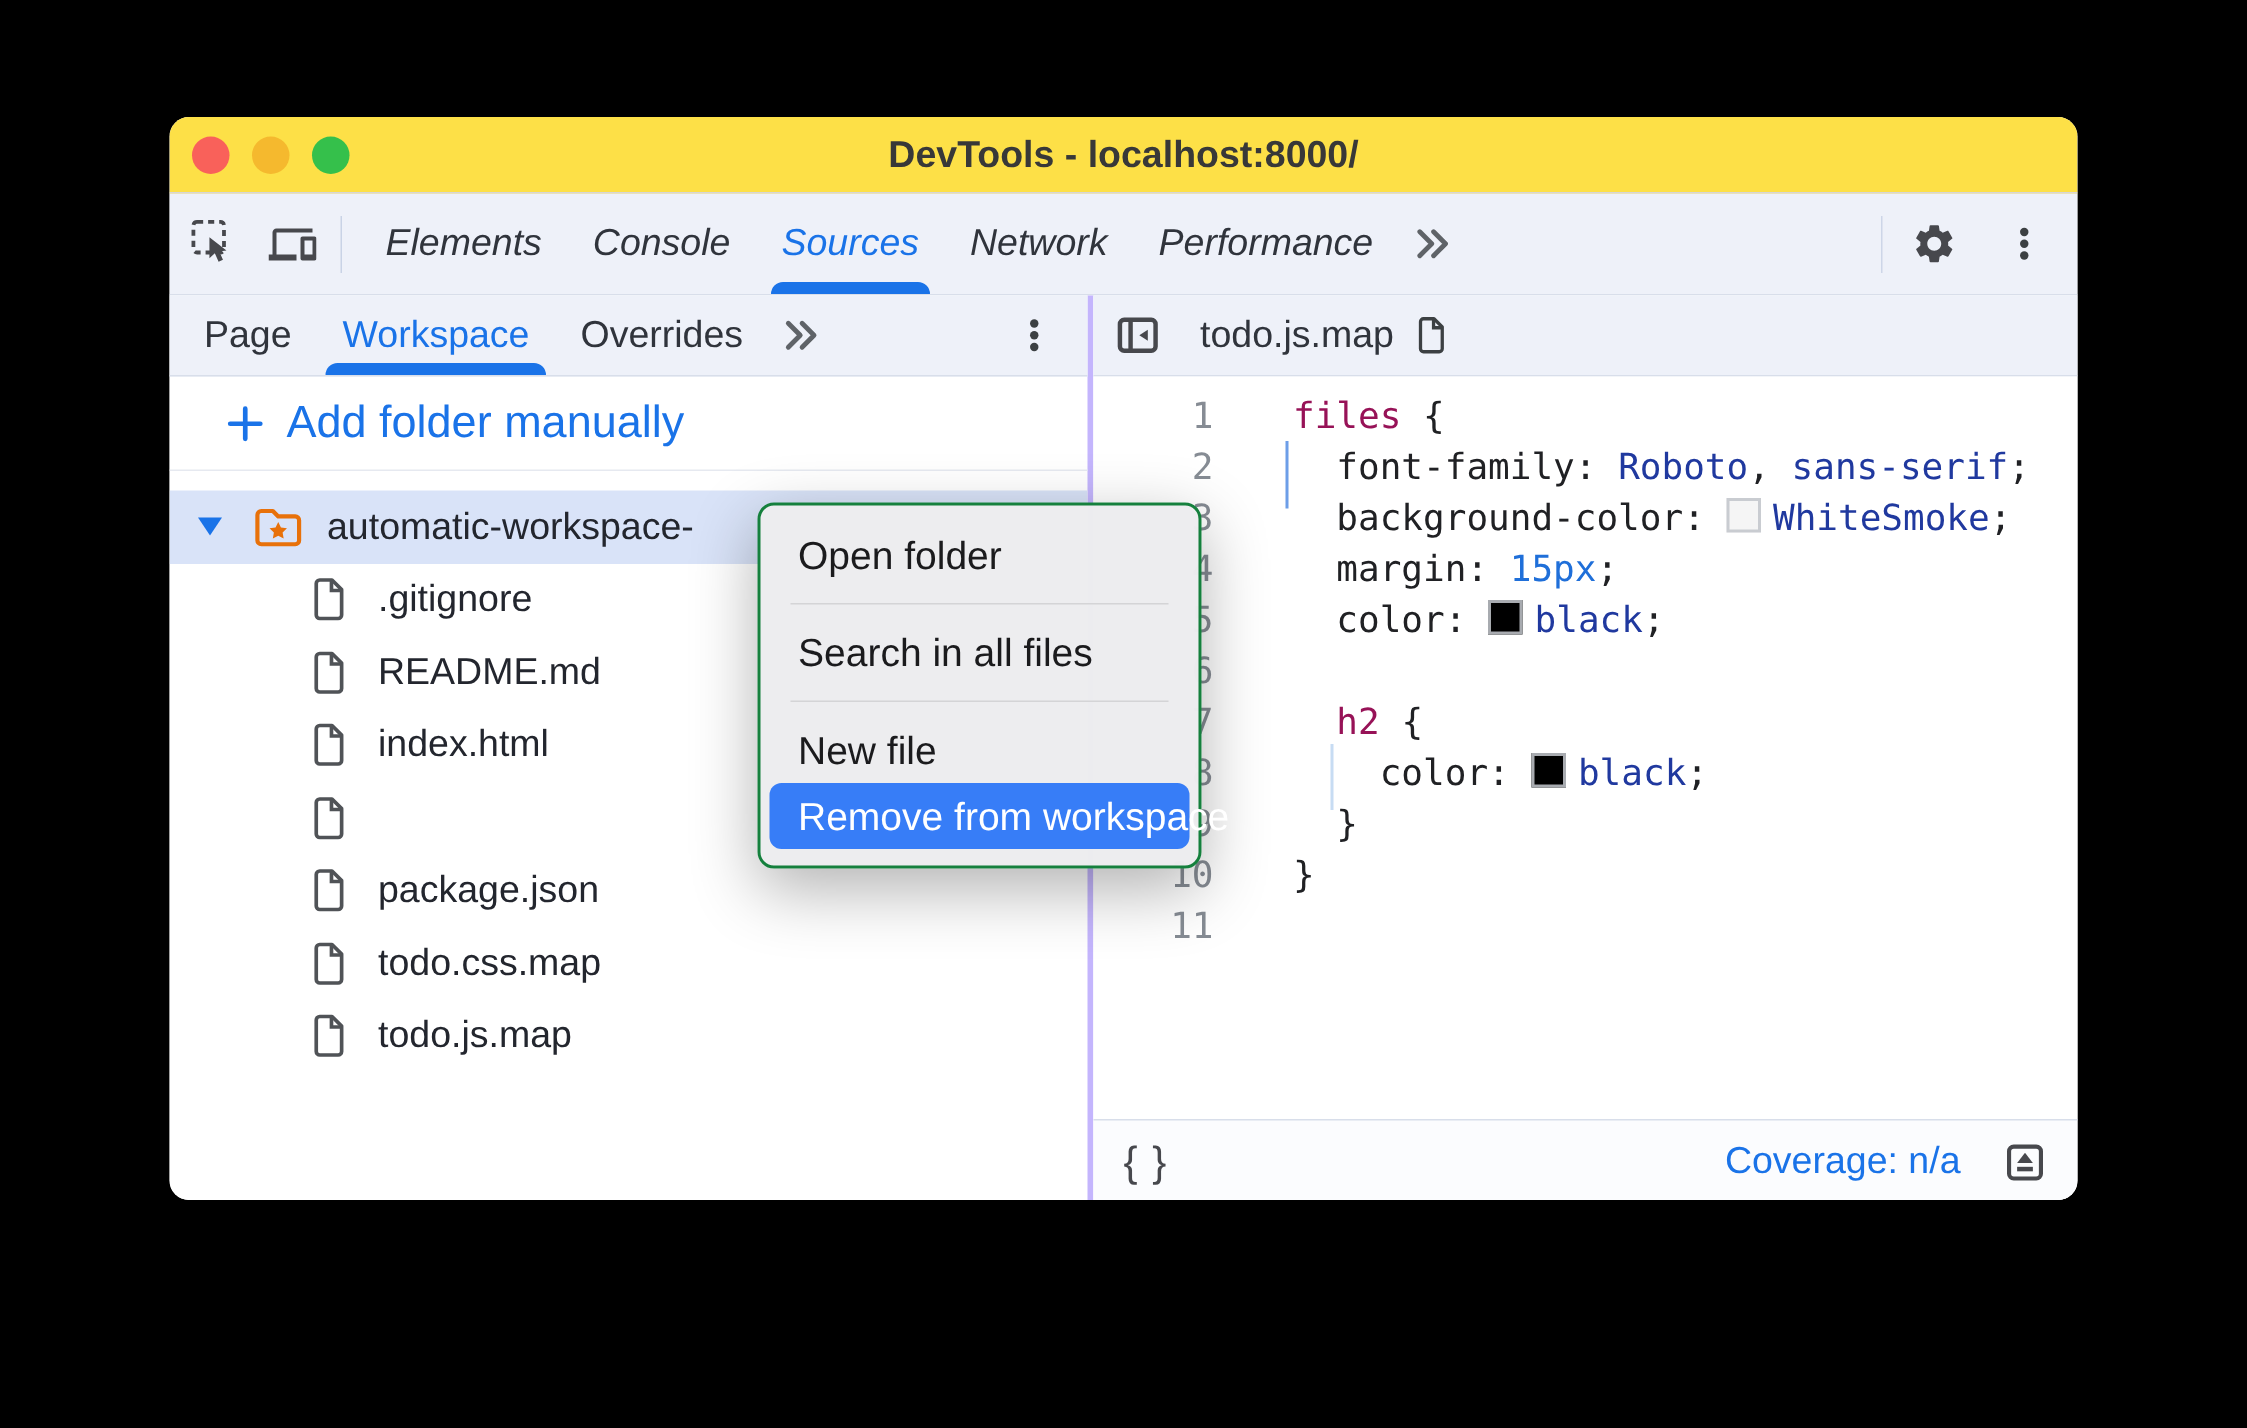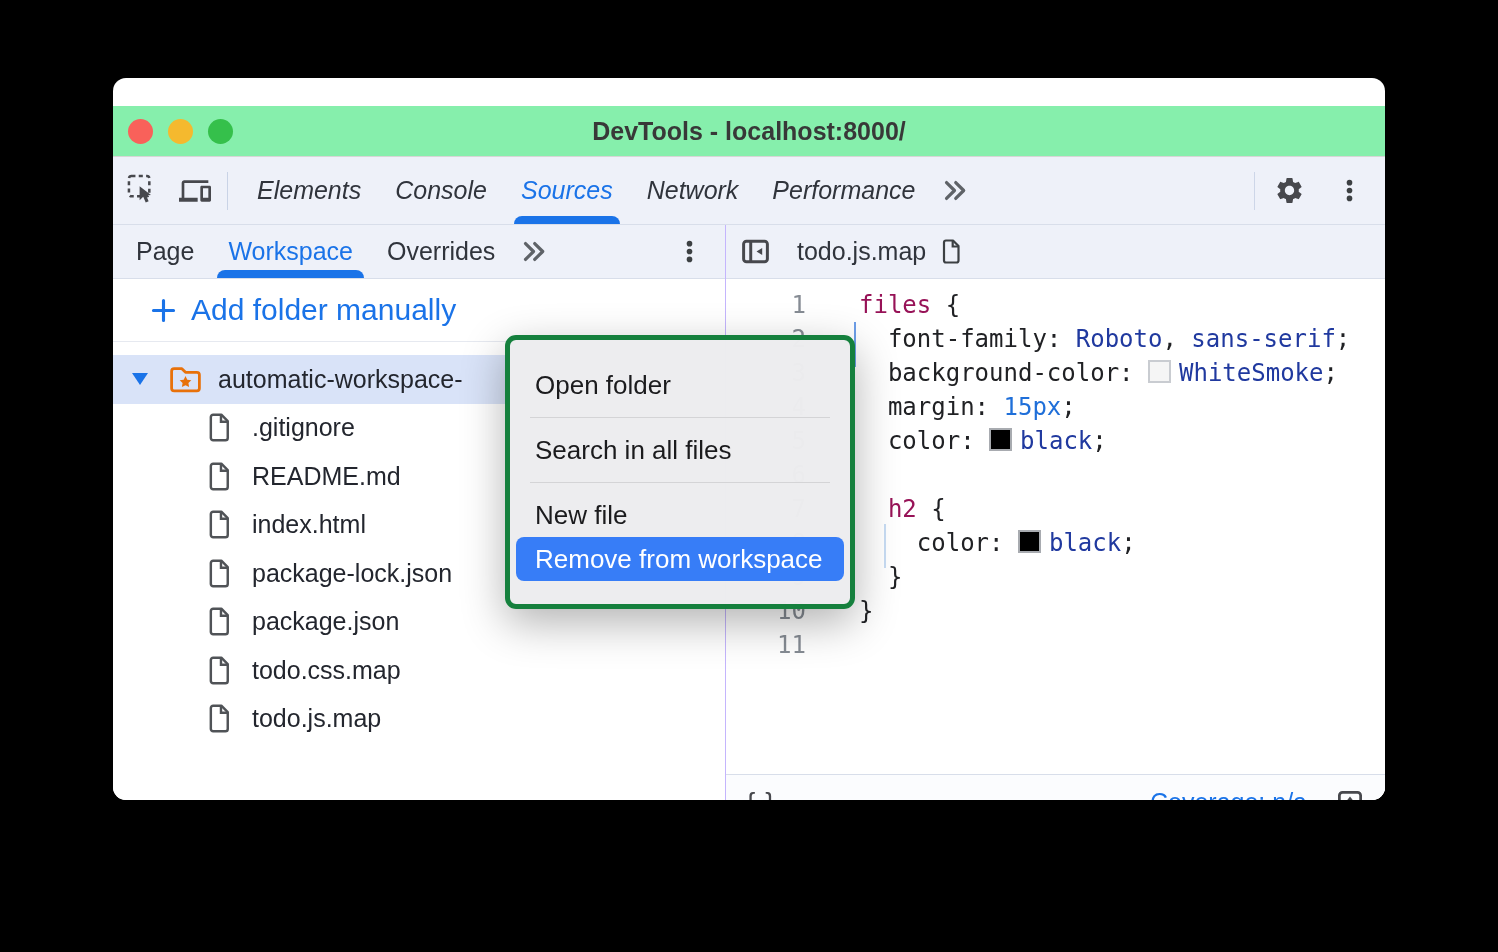--- a/index.html
+++ b/index.html
@@ -15,39 +15,39 @@
     --val-c:#20399f;
     --num-c:#1f6fd9;
     --folder:#e8710a;
   }
   .window{
     position:absolute;left:113px;top:78px;width:1272px;height:722px;
     border-radius:13px;background:#fff;overflow:hidden;
     box-shadow:0 25px 70px rgba(0,0,0,.55);
   }
   
-  .titlebar{height:50px;background:#86efac;border-bottom:1px solid #d7d6d6;position:relative;display:flex;align-items:center;margin-top:28px;}
+  .titlebar{height:50px;background:#fde047;border-bottom:1px solid #d7d6d6;position:relative;display:flex;align-items:center;}
   .tl-dots{display:flex;gap:15px;margin-left:15px;z-index:2;}
   .tl{width:25px;height:25px;border-radius:50%;}
   .tl.red{background:#f9615a;}
   .tl.yellow{background:#f5b92e;}
   .tl.green{background:#35c04b;}
   .title{position:absolute;left:0;right:0;text-align:center;font-size:25px;font-weight:700;color:#383838;}
   
   .toolbar{height:67px;background:var(--chrome);border-bottom:1px solid var(--border);display:flex;align-items:center;}
   .tb-icon{display:flex;align-items:center;justify-content:center;width:44px;height:46px;flex-shrink:0;}
   .vsep{width:1px;height:38px;background:#c9d3e6;flex-shrink:0;}
   .tb-tabs{display:flex;align-items:stretch;height:67px;margin-left:12px;}
   .tb-tab{display:flex;align-items:center;padding:0 17px;font-size:25px;color:#30343c;position:relative;font-style:italic;}
   .tb-tab.active{color:var(--accent);}
   .tb-tab.active::after{content:"";position:absolute;left:10px;right:10px;bottom:0;height:8px;border-radius:8px 8px 0 0;background:var(--accent);}
   .tb-right{margin-left:auto;display:flex;align-items:center;}
   
   .content{display:flex;height:605px;}
-  .left{width:612px;flex-shrink:0;border-right:1px solid #c4b5fd;display:flex;flex-direction:column;background:#fff;}
+  .left{width:612px;flex-shrink:0;border-right:4px solid #c4b5fd;display:flex;flex-direction:column;background:#fff;}
   .right{flex:1;display:flex;flex-direction:column;background:#fff;min-width:0;}
   
   .nav-tabbar{height:53px;background:var(--chrome);border-bottom:1px solid var(--border);display:flex;align-items:center;padding-left:6px;flex-shrink:0;}
   .nav-tab{height:53px;display:flex;align-items:center;padding:0 17px;font-size:25px;color:#30343c;position:relative;}
   .nav-tab.active{color:var(--accent);}
   .nav-tab.active::after{content:"";position:absolute;left:6px;right:6px;bottom:0;height:8px;border-radius:8px 8px 0 0;background:var(--accent);}
   .nav-more{margin-left:8px;display:flex;align-items:center;}
   .nav-spacer{flex:1;}
   .nav-kebab{margin-right:22px;display:flex;align-items:center;}
   .add-row{height:62px;display:flex;align-items:center;border-bottom:1px solid #e6e9f0;color:var(--accent);font-size:30px;flex-shrink:0;}
@@ -85,23 +85,23 @@
   .swatch.black{background:#000;}
   .guide{position:absolute;width:2px;}
   .guideA{left:128px;top:43px;height:45px;background:#6d9ee8;}
   .guideB{left:158px;top:245px;height:44px;background:#c7dcf3;}
   .ed-status{height:55px;border-top:1px solid var(--border);background:#fbfcfe;display:flex;align-items:center;flex-shrink:0;}
   .braces{margin-left:20px;font-size:28px;font-weight:500;color:#47484d;letter-spacing:1px;}
   .st-spacer{flex:1;}
   .coverage{font-size:25px;color:var(--accent);}
   .eject{margin:0 20px 0 28px;display:flex;align-items:center;}
   
-  .ctx{position:absolute;left:392px;top:257px;width:350px;box-sizing:border-box;
-    background:rgba(237,237,239,.98);border:5px solid #15803d;border-radius:11px;
-    box-shadow:0 14px 44px rgba(0,0,0,.3);padding:23px 6px;z-index:50;}
+  .ctx{position:absolute;left:392px;top:257px;width:296px;box-sizing:border-box;
+    background:rgba(237,237,239,.98);border:2px solid #15803d;border-radius:11px;
+    box-shadow:0 14px 44px rgba(0,0,0,.3);padding:11px 6px;z-index:50;}
   .mi{height:44px;line-height:44px;padding:0 19px;font-size:26px;color:#1b1b1d;border-radius:8px;white-space:nowrap;}
   .mi.hl{background:var(--mhl);color:#fff;}
   .msep{height:1px;background:#d4d4d6;margin:10px 14px;}
   svg{display:block;}
 </style>
 </head>
 <body style="--accent: #1a73e8; --selrow: #d9e3f8; --mhl: #377df7; --sel-c: #971257; --val-c: #20399f; --num-c: #1f6fd9; --folder: #e8710a;">
 
 <div class="window">
 
@@ -233,21 +233,20 @@
             <span class="lbl">index.html</span>
           </div>
           <div class="trow lvl1">
             <span class="tw"></span>
             <span class="ic">
               <svg width="28" height="31" viewBox="0 0 24 26">
                 <path d="M5 4c0-1.1.9-2 2-2h7l5.5 5.5V22c0 1.1-.9 2-2 2H7c-1.1 0-2-.9-2-2V4z" fill="#fff" stroke="#505357" stroke-width="2.1" stroke-linejoin="round"></path>
                 <path d="M13.7 2.3V8h5.6" fill="none" stroke="#505357" stroke-width="2.1"></path>
               </svg>
             </span>
-            <span class="lbl">package-lock.json</span>
           </div>
           <div class="trow lvl1">
             <span class="tw"></span>
             <span class="ic">
               <svg width="28" height="31" viewBox="0 0 24 26">
                 <path d="M5 4c0-1.1.9-2 2-2h7l5.5 5.5V22c0 1.1-.9 2-2 2H7c-1.1 0-2-.9-2-2V4z" fill="#fff" stroke="#505357" stroke-width="2.1" stroke-linejoin="round"></path>
                 <path d="M13.7 2.3V8h5.6" fill="none" stroke="#505357" stroke-width="2.1"></path>
               </svg>
             </span>
             <span class="lbl">package.json</span>

